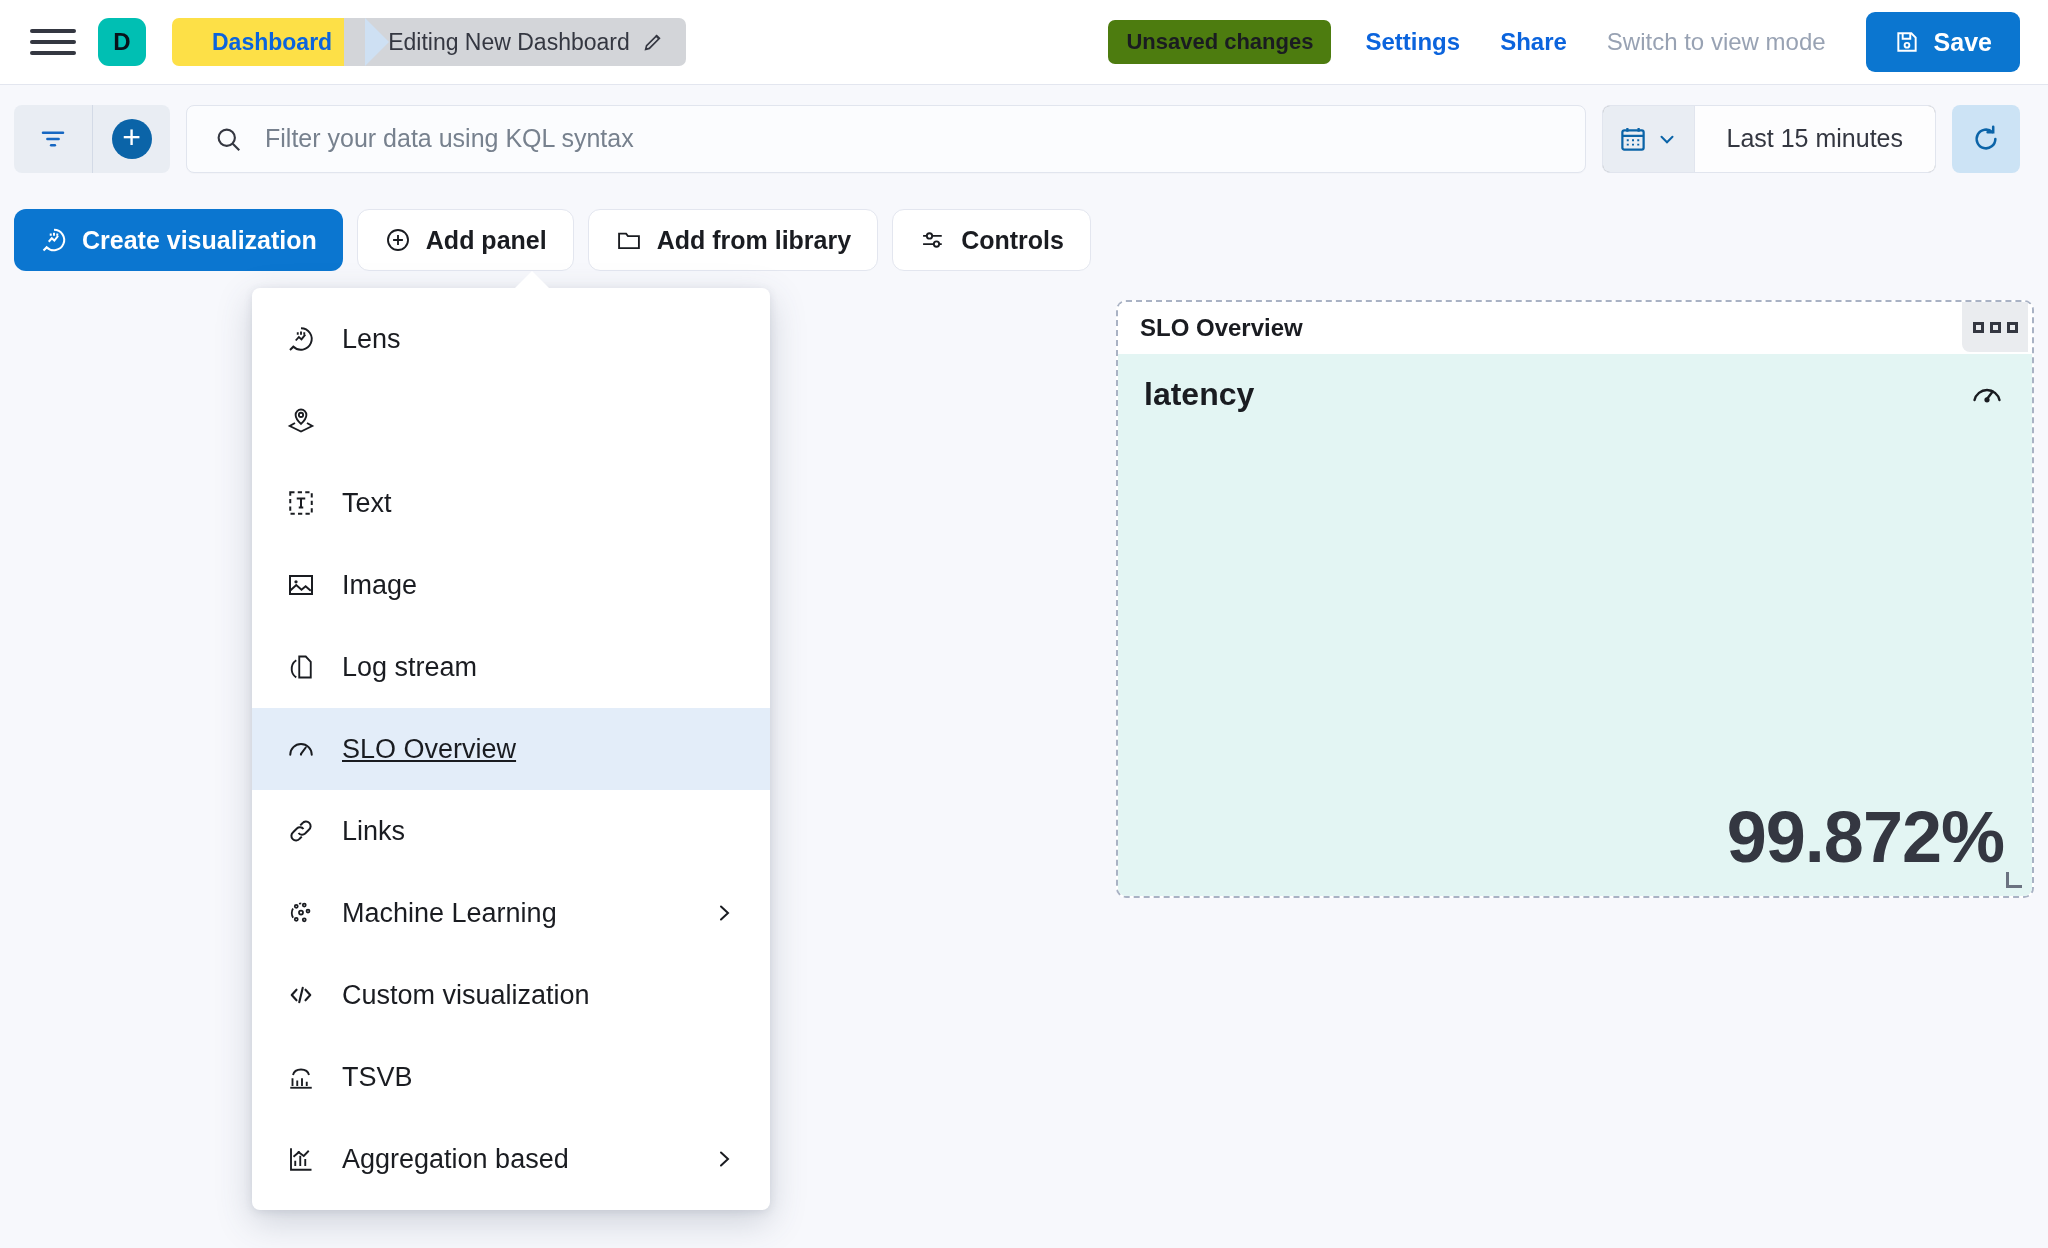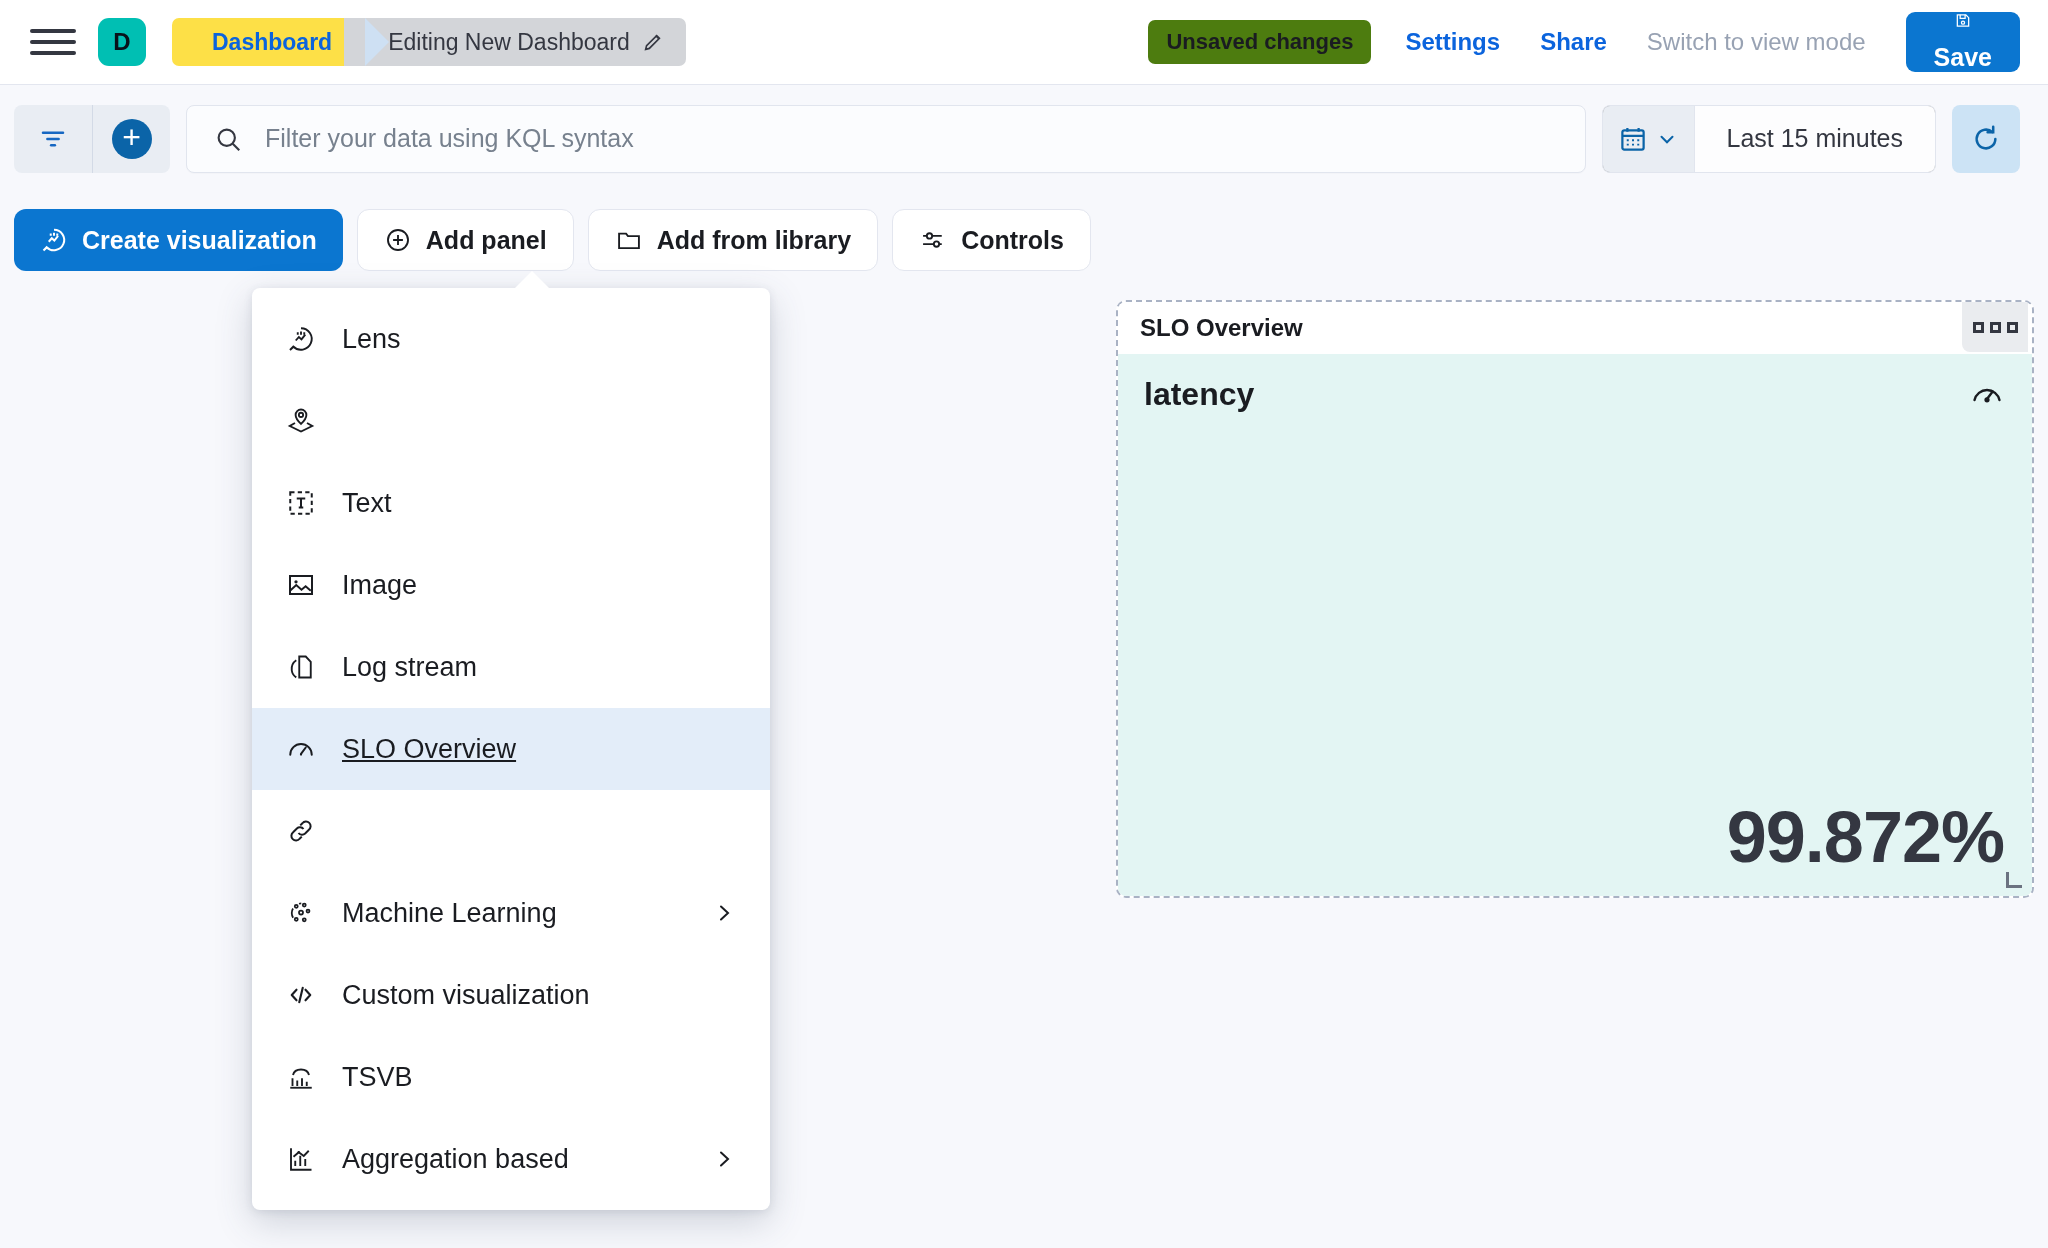--- a/index.html
+++ b/index.html
@@ -78,21 +78,20 @@
   }
   .hdr-link.muted { color: #98A2B3; font-weight: 500; }
   .save-btn {
     background: #0B76D0; color: #fff;
     border: none; border-radius: 9px;
     height: 60px; padding: 0 28px;
     font-size: 25px; font-weight: 700;
     font-family: inherit;
     display: flex; align-items: center; gap: 14px;
     cursor: pointer;
-    flex-direction: column;
   }
   .save-ico { width: 26px; height: 26px; display: block; }
 
   
   .querybar {
     position: absolute; top: 84px; left: 0;
     width: 2048px; height: 108px;
     background: #F7F8FC;
     border-top: 1px solid #E3E6EF;
     display: flex; align-items: center;
@@ -462,20 +461,21 @@
       <circle cx="12" cy="16.4" r=".9" fill="#1A1C21" stroke="none"></circle>
     </svg>
     <span class="menu-label">SLO Overview</span>
   </div>
 
   <div class="menu-item">
     <svg class="menu-ico" viewBox="0 0 24 24" fill="none" stroke="#1A1C21" stroke-width="1.6">
       <path d="M10 13.6a3.6 3.6 0 0 0 5.3.4l3-3a3.7 3.7 0 1 0-5.2-5.2l-1.7 1.7"></path>
       <path d="M14 10.4a3.6 3.6 0 0 0-5.3-.4l-3 3a3.7 3.7 0 1 0 5.2 5.2l1.7-1.7"></path>
     </svg>
+    <span class="menu-label">Links</span>
   </div>
 
   <div class="menu-item">
     <svg class="menu-ico" viewBox="0 0 24 24" fill="none" stroke="#1A1C21" stroke-width="1.4">
       <circle cx="8.2" cy="6.6" r="1.2"></circle>
         <circle cx="14.6" cy="5.6" r="1.2"></circle>
       <circle cx="17.6" cy="10.4" r="1.2"></circle>
         <circle cx="14.6" cy="17.4" r="1.2"></circle>
       <circle cx="8.2" cy="17" r="1.2"></circle>
         <circle cx="12" cy="11.6" r="1.6"></circle>

